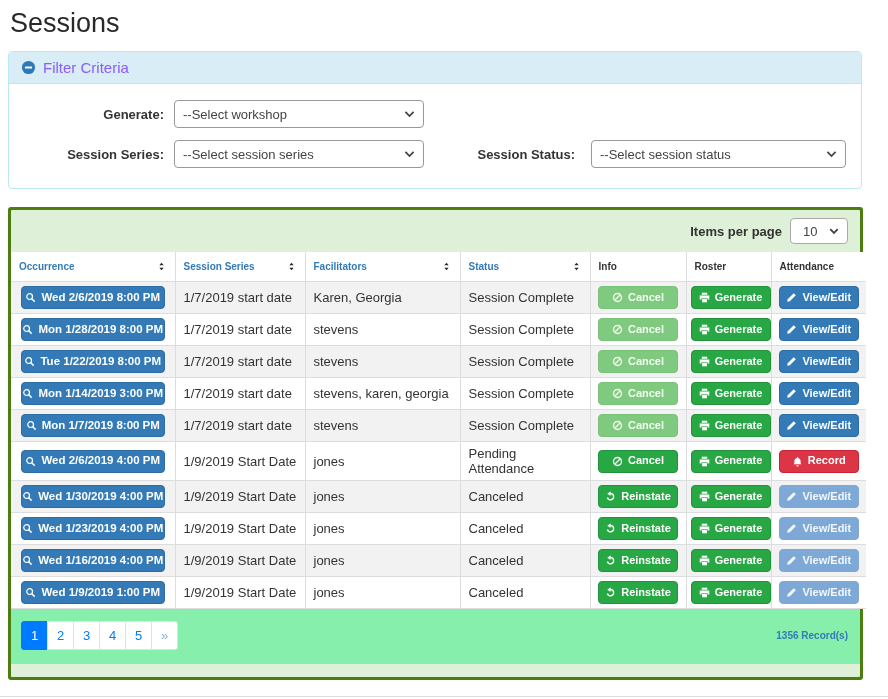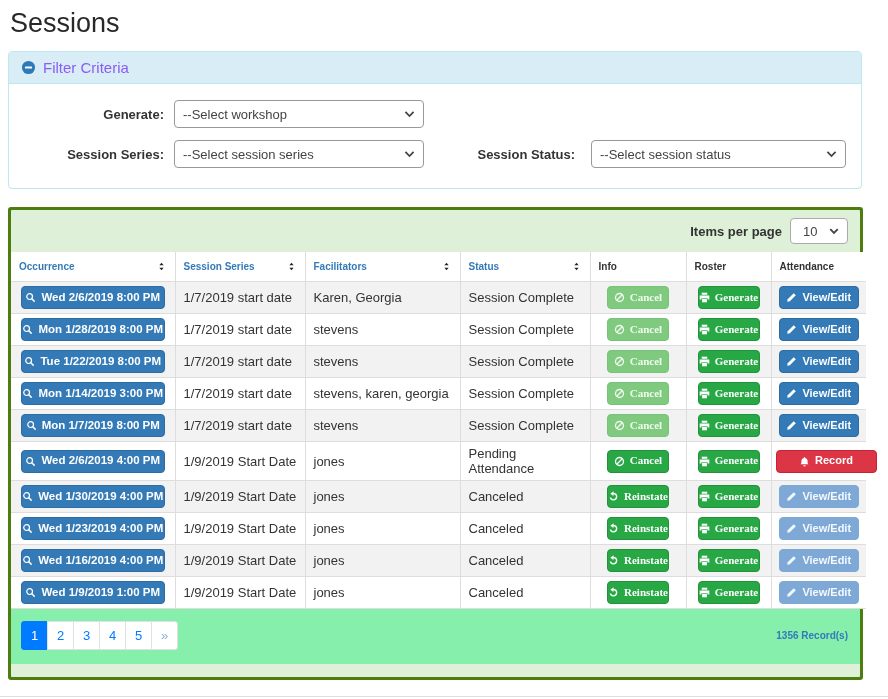--- a/index.html
+++ b/index.html
@@ -47,25 +47,25 @@
   tbody tr:nth-child(even) { background:#fff; }
   td.txt { padding:4px 8px; color:#333; }
   td.ctr { padding:3px 4px; text-align:center; }
 
   
   .btn { display:inline-flex; align-items:center; justify-content:center; gap:5px; border-radius:4px;
          color:#fff; font-size:11px; font-weight:bold; padding:4px 5px; border:1px solid transparent;
          cursor:pointer; font-family:inherit; line-height:1.2; white-space:nowrap; }
   .btn .ic { line-height:0; display:inline-flex; }
   .btn-occ { background:#337ab7; border-color:#2e6da4; width:calc(100% - 12px); height:23px; font-size:11.5px; }
-  .btn-green { background:#28a745; border-color:#23923d; width:62px; height:23px;font-family:Liberation Serif, serif; }
+  .btn-green { background:#28a745; border-color:#23923d; width:80px; height:23px; }
   .btn-green.dis { background:#7fca7f; border-color:#79c279; color:#f2fbf2; cursor:default; }
   .btn-blue { background:#337ab7; border-color:#2e6da4; width:80px; height:23px; }
   .btn-blue.dis { background:#7ea9d6; border-color:#7ea9d6; color:#f4f8fc; cursor:default; }
-  .btn-red { background:#dc3545; border-color:#c82333; width:101px; height:23px; }
+  .btn-red { background:#dc3545; border-color:#c82333; width:80px; height:23px; }
 
   
   .pager-row { display:flex; align-items:center; padding:12px 12px 14px 10px; }
   .pager { display:flex; }
   .page-btn { min-width:27px; height:29px; display:inline-flex; align-items:center; justify-content:center;
               background:#fff; border:1px solid #dee2e6; color:#007bff; font-size:13px; cursor:pointer;
               margin-left:-1px; padding:0 6px; font-family:inherit; }
   .page-btn:first-child { border-radius:3px 0 0 3px; margin-left:0; }
   .page-btn:last-child { border-radius:0 3px 3px 0; }
   .page-btn.active { background:#007bff; border-color:#007bff; color:#fff; }

